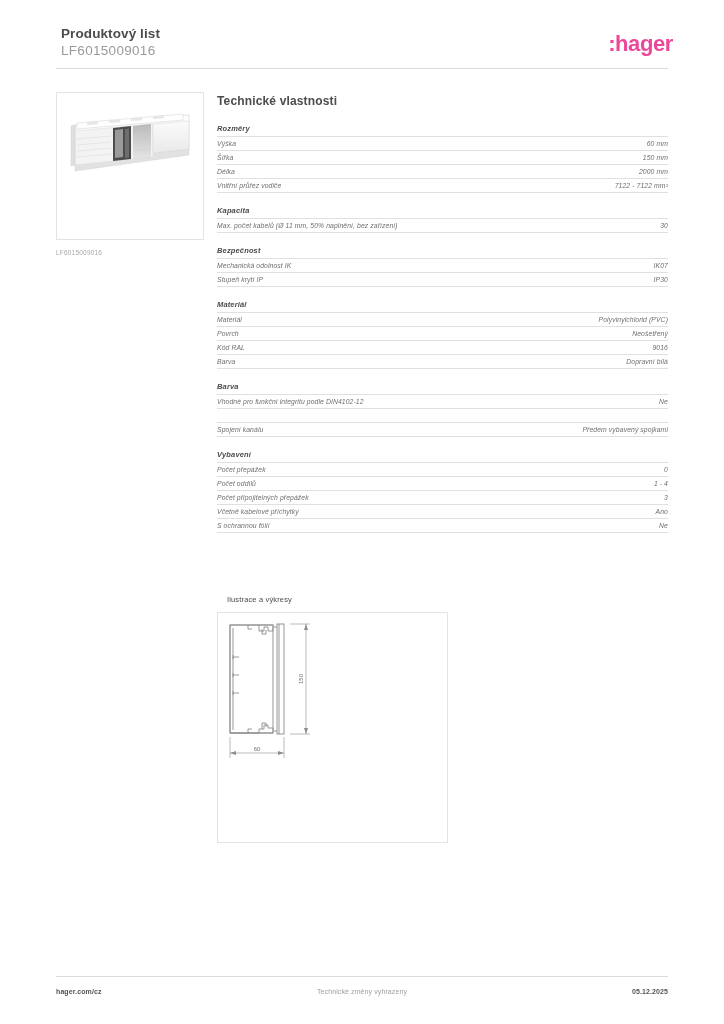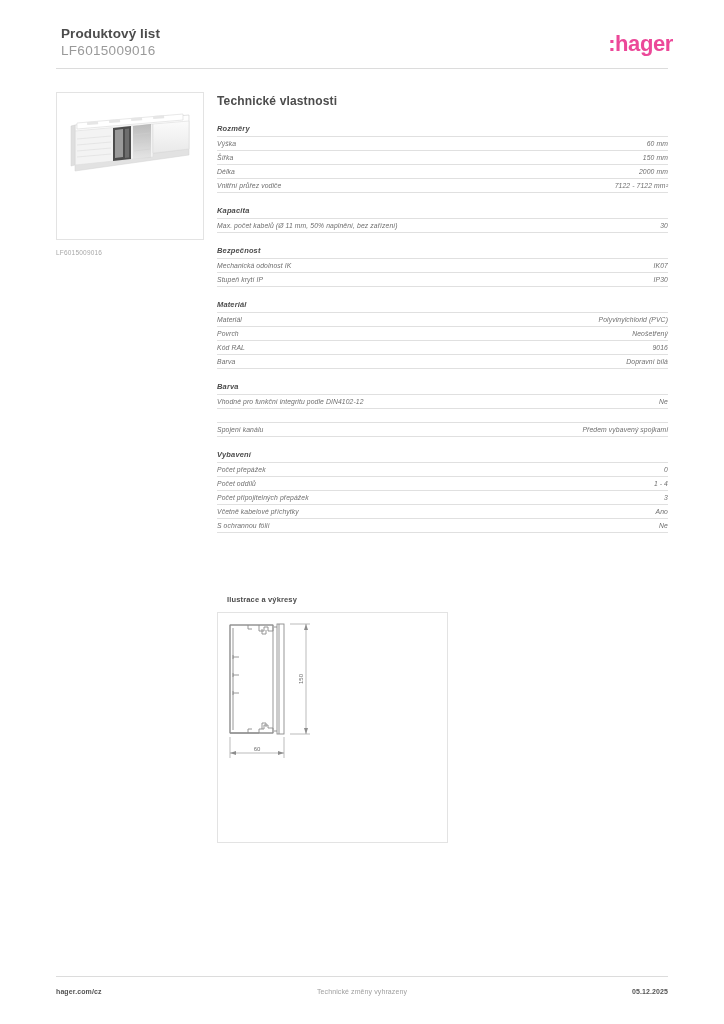--- a/index.html
+++ b/index.html
@@ -118,21 +118,21 @@
   td.v { text-align: right; }
 
   
   .draw-section {
     position: absolute;
     left: 217px; top: 595px;
     width: 451px;
   }
   .draw-title {
     font-size: 7.5px;
-    font-weight: bold;
+    font-weight: normal;
     color: #4c4c4c;
     letter-spacing: 0.15px;
     margin: 0 0 8px 0;
     padding-left: 10px;
   }
   .draw-box {
     width: 231px; height: 231px;
     border: 1px solid #e3e3e3;
     background: #fff;
     position: relative;

